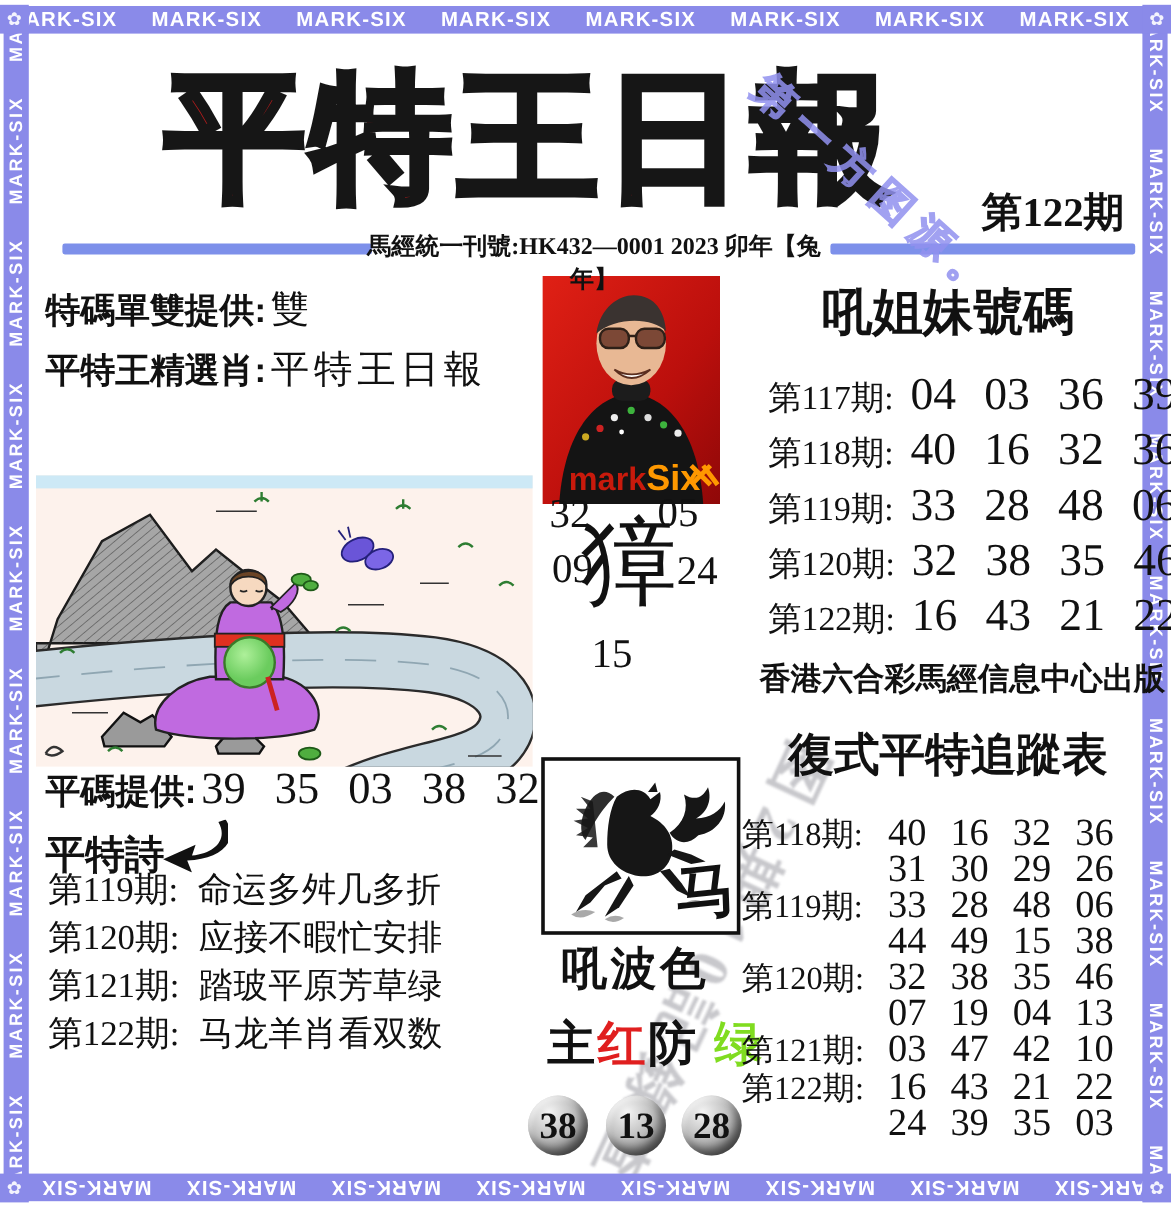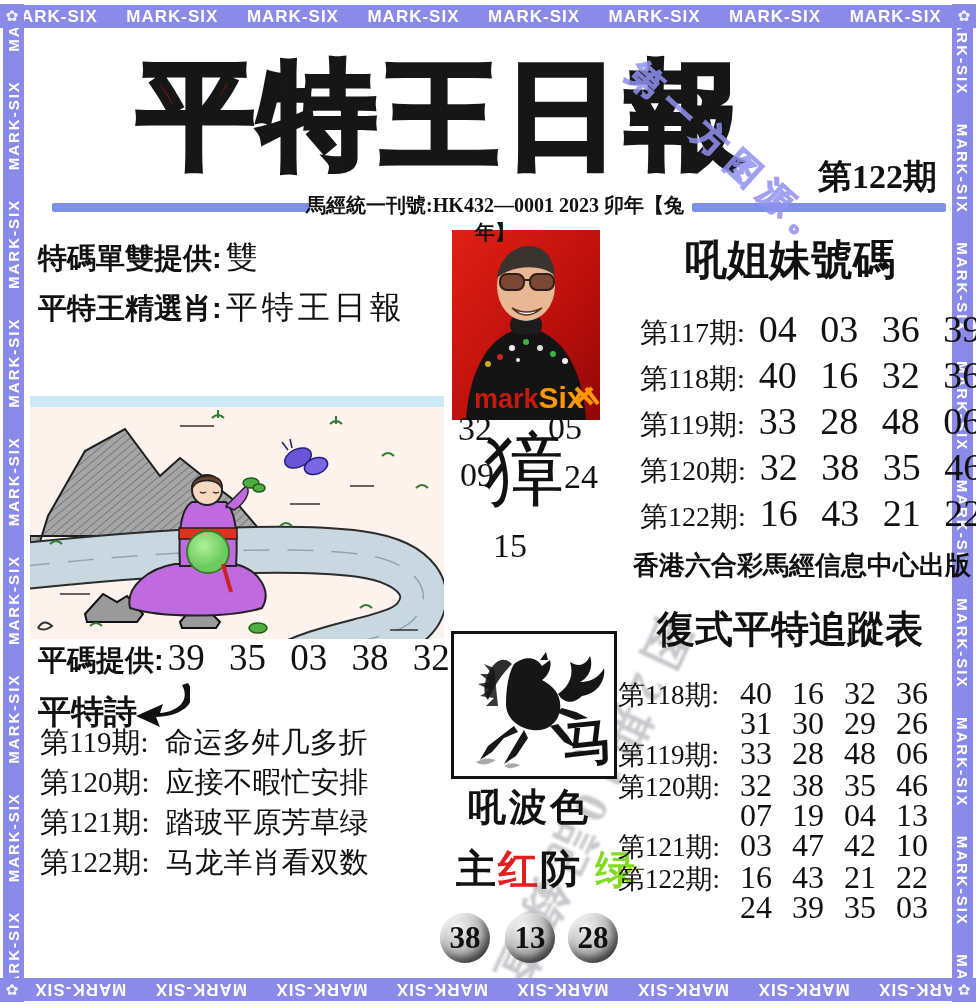--- a/index.html
+++ b/index.html
@@ -270,20 +270,21 @@
       <span class="track-label">第118期:</span>
       <div class="track-nums">
         <div>40 16 32 36</div>
         <div>31 30 29 26</div>
       </div>
     </div>
     <div class="track-row">
       <span class="track-label">第119期:</span>
       <div class="track-nums">
         <div>33 28 48 06</div>
+        <div>44 49 15 38</div>
       </div>
     </div>
     <div class="track-row">
       <span class="track-label">第120期:</span>
       <div class="track-nums">
         <div>32 38 35 46</div>
         <div>07 19 04 13</div>
       </div>
     </div>
     <div class="track-row">

